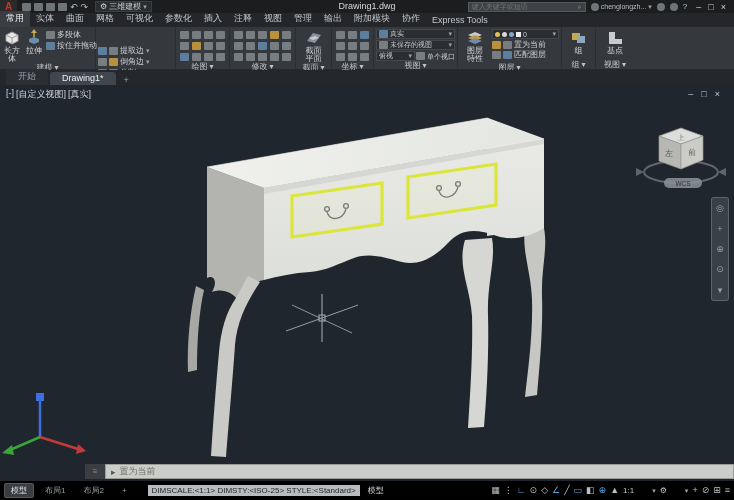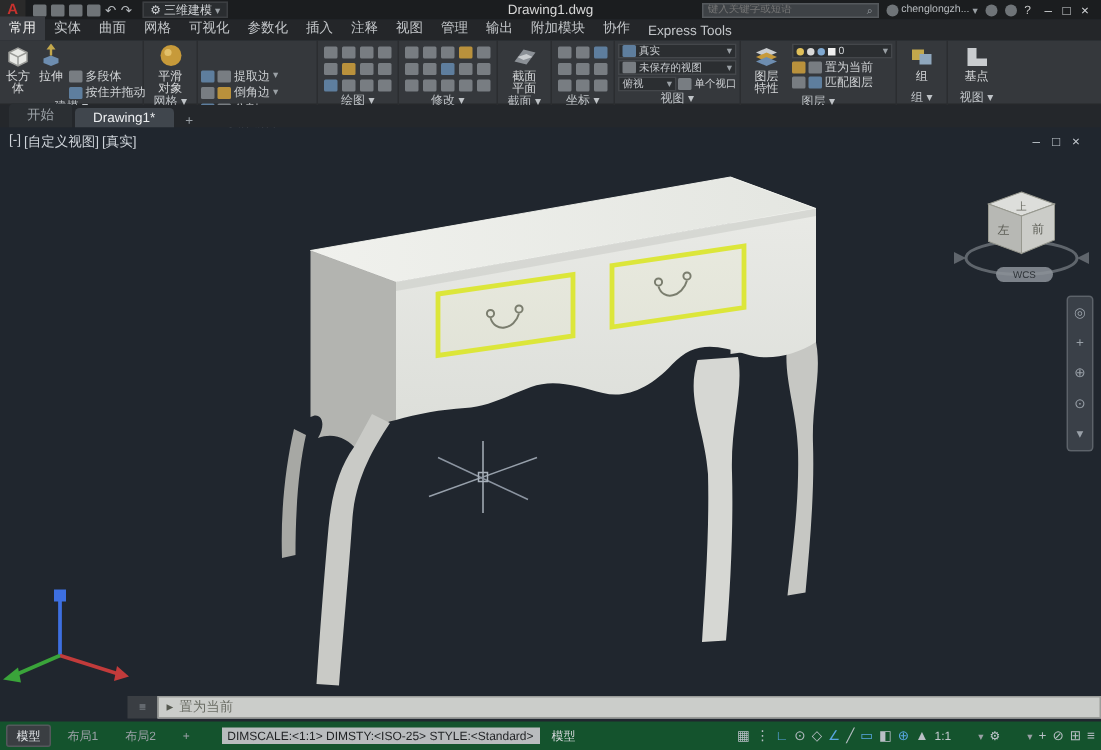--- a/index.html
+++ b/index.html
@@ -27,21 +27,21 @@
   .rtab{padding:1px 6px 2px 6px;white-space:nowrap}
   .rtab.active{background:#3a3d42;color:#ececec}
 
   
   .ribbon{position:absolute;left:0;top:27px;width:734px;height:43px;background:#35383c;display:flex;border-bottom:1px solid #26282b}
   .panel{height:43px;display:flex;flex-direction:column;border-right:1px solid #2b2d30;padding:1px 2px 0 2px}
   .pbody{flex:1;display:flex;align-items:flex-start;gap:2px}
   .plabel{height:10px;text-align:center;color:#bfc3c7;font-size:8px;line-height:10px;white-space:nowrap}
   .bigbtn{display:flex;flex-direction:column;align-items:center;width:30px;color:#d5d7d9;font-size:8px;line-height:8px;text-align:center}
   .bigbtn .bico{width:20px;height:17px;margin:1px 0}
-  .txtcol{display:flex;flex-direction:column;gap:2px;margin-top:18px}
+  .txtcol{display:flex;flex-direction:column;gap:2px;margin-top:2px}
   .srow{display:flex;align-items:center;gap:2px;color:#cdd0d3;font-size:8px;line-height:9px;white-space:nowrap}
   .mico{width:9px;height:8px;background:#787d82;border-radius:1px;display:inline-block;flex:none}
   .mico.gold{background:#b9913c}
   .mico.blue{background:#5e7e9e}
   .icogrid{display:grid;grid-template-columns:repeat(4,11px);grid-auto-rows:10px;gap:1px;margin-top:2px}
   .icogrid .mico{margin:auto}
   .ddrow{display:flex;align-items:center;gap:2px;background:#2b2e31;border:1px solid #44474b;color:#c8cbcf;font-size:7px;height:10px;padding:0 2px;white-space:nowrap;overflow:hidden}
   .vcol{display:flex;flex-direction:column;gap:1px;margin-top:1px}
   .caret{color:#9aa0a5;font-size:7px}
   .selbig{width:26px;height:30px;border:1px solid #6f9cc4;background:linear-gradient(#587ba0,#3b5878);border-radius:2px;margin-top:1px}
@@ -60,21 +60,21 @@
   .vpwin{position:absolute;right:14px;top:4px;color:#c3c9cf;font-size:9px;display:flex;gap:8px}
   .navbar{position:absolute;right:5px;top:112px;width:18px;height:104px;background:rgba(125,132,140,.28);border:1px solid rgba(160,166,173,.35);border-radius:3px;display:flex;flex-direction:column;align-items:center;justify-content:space-around;color:#99a0a8;font-size:9px}
 
   
   .cmdbar{position:absolute;left:0;top:462px;width:734px;height:19px;background:#20262e;display:flex;align-items:center}
   .cmdgrip{width:20px;height:15px;margin-left:85px;background:#3a3e43;color:#8a9097;font-size:8px;display:flex;align-items:center;justify-content:center}
   .cmdline{flex:1;height:15px;background:#cbcdca;border:1px solid #9a9c99;display:flex;align-items:center;gap:4px;padding:0 5px;color:#55584f;font-size:9px}
   .cmdprompt{color:#6b6e66}
 
   
-  .statusbar{position:absolute;left:0;top:481px;width:734px;height:19px;background:#14532d;display:flex;align-items:center;font-size:8px;color:#aab0b6}
+  .statusbar{position:absolute;left:0;top:481px;width:734px;height:19px;background:#000000;display:flex;align-items:center;font-size:8px;color:#aab0b6}
   .stab{padding:1px 6px;margin-left:4px;border:1px solid #54585c;border-radius:2px;color:#dfe2e5;background:#3a3e42}
   .stab.dim{border-color:transparent;background:transparent;color:#9aa0a6}
   .sinfo{margin-left:14px;background:#b9bcbe;color:#1f2123;padding:1px 4px;white-space:nowrap;font-size:8px}
   .smodel{margin-left:8px;color:#d6d9dc;font-size:8px}
   .sicons{margin-left:auto;display:flex;align-items:center;gap:4px;padding-right:4px}
   .sic{font-size:9px;color:#b9bfc6;line-height:17px}
   .sic.on{color:#58a6e0}
   .schip{display:flex;align-items:center;gap:18px;color:#c3c9cf}
 </style>
 </head>
@@ -163,33 +163,20 @@
             </div>
           <div class="srow">
               <span class="mico blue"></span>
               <span>按住并拖动</span>
             </div>
         </div>
       </div>
       <div class="plabel"><span>建模</span> ▾</div>
     </div>
 
-    <div class="panel" style="width:36px">
-      <div class="pbody" style="justify-content:center">
-        <div class="bigbtn">
-          <svg class="bico" viewBox="0 0 20 17">
-              <circle cx="10" cy="8" r="7" fill="#c79a3a"></circle>
-              <circle cx="8" cy="6" r="2.4" fill="#e3c069"></circle>
-            </svg>
-          <span>平滑</span>
-          <span>对象</span>
-        </div>
-      </div>
-      <div class="plabel"><span>网格</span> ▾</div>
-    </div>
 
     <div class="panel" style="width:80px">
       <div class="pbody">
         <div class="txtcol" style="margin-top:18px">
           <div class="srow">
               <span class="mico blue"></span>
               <span class="mico"></span>
               <span>提取边</span>
               <span class="caret">▾</span>
             </div>

